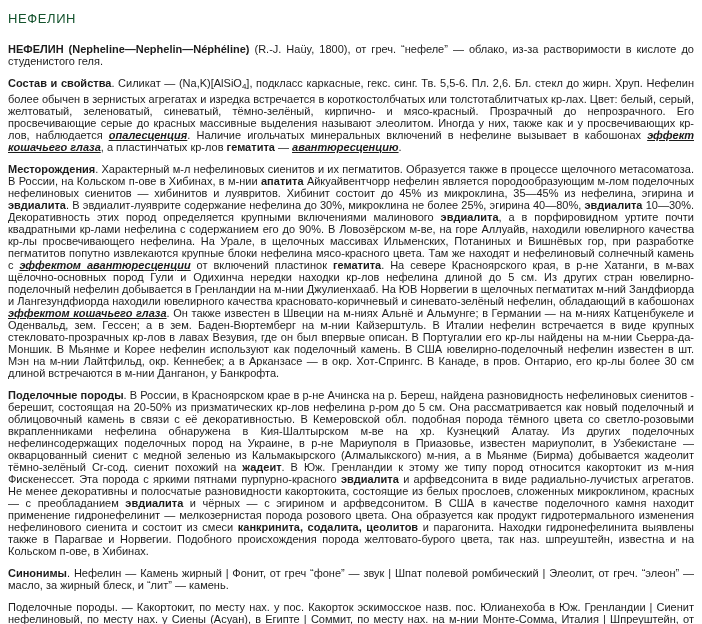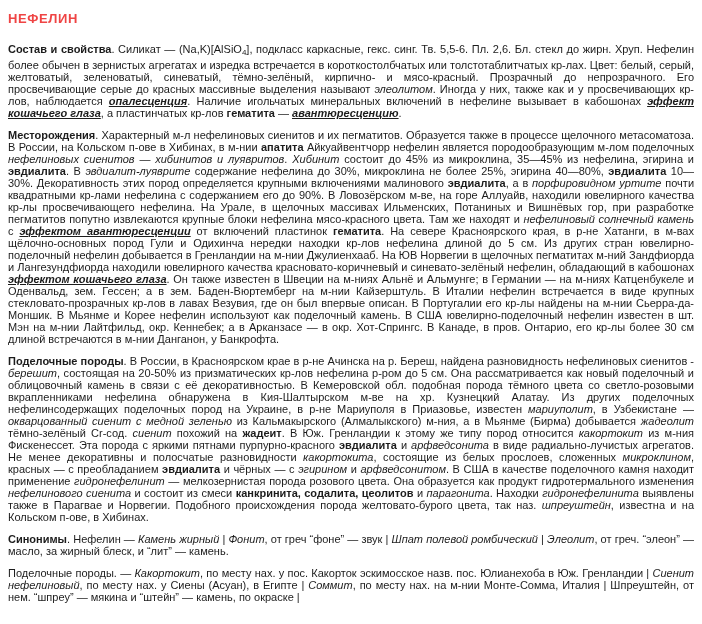--- a/index.html
+++ b/index.html
@@ -8,43 +8,44 @@
     height: 624px;
     box-sizing: border-box;
     padding: 8px 8px 4px 8px;
     overflow: hidden;
     background: #ffffff;
     font-family: "Liberation Sans", "DejaVu Sans", sans-serif;
     color: #1c1c1c;
   }
   .doc-title {
     font-size: 13px;
-    font-weight: 700;
-    color: #ef4444;
+    font-weight: 400;
+    color: #14532d;
     letter-spacing: 0.6px;
     margin: 3px 0 17px 0;
   }
   .article { }
   .para {
     font-size: 11px;
     line-height: 12px;
     text-align: justify;
     margin: 0 0 10px 0;
   }
   .s-n  { font-weight: 400; font-style: normal; }
   .s-b  { font-weight: 700; font-style: normal; }
-  .s-i  { font-weight: 400; font-style: italic; }
+  .s-i  { font-weight: 400; }
   .s-bi { font-weight: 700; font-style: italic; text-decoration: underline; }
   .s-sub { font-size: 8px; vertical-align: -2px; }
 </style>
 </head>
 <body>
 
 <div class="page">
   <div class="doc-title">НЕФЕЛИН</div>
   <div class="article">
+      <p class="para"><span class="s-b">НЕФЕЛИН (Nepheline—Nephelin—Néphéline)</span><span class="s-n"> (R.-J. Haüy, 1800), от греч. “нефеле” — облако, из-за растворимости в кислоте до студенистого геля.</span></p>
       <p class="para"><span class="s-b">Состав и свойства</span><span class="s-n">. Силикат — (Na,K)[AlSiO</span><span class="s-sub">4</span><span class="s-n">], подкласс каркасные, гекс. синг. Тв. 5,5-6. Пл. 2,6. Бл. стекл до жирн. Хруп. Нефелин более обычен в зернистых агрегатах и изредка встречается в короткостолбчатых или толстотаблитчатых кр-лах. Цвет: белый, серый, желтоватый, зеленоватый, синеватый, тёмно-зелёный, кирпично- и мясо-красный. Прозрачный до непрозрачного. Его просвечивающие серые до красных массивные выделения называют </span><span class="s-i">элеолитом</span><span class="s-n">. Иногда у них, также как и у просвечивающих кр-лов, наблюдается </span><span class="s-bi">опалесценция</span><span class="s-n">. Наличие игольчатых минеральных включений в нефелине вызывает в кабошонах </span><span class="s-bi">эффект кошачьего глаза</span><span class="s-n">, а пластинчатых кр-лов </span><span class="s-b">гематита</span><span class="s-n"> — </span><span class="s-bi">авантюресценцию</span><span class="s-n">.</span></p>
       <p class="para"><span class="s-b">Месторождения</span><span class="s-n">. Характерный м-л нефелиновых сиенитов и их пегматитов. Образуется также в процессе щелочного метасоматоза. В России, на Кольском п-ове в Хибинах, в м-нии </span><span class="s-b">апатита</span><span class="s-n"> Айкуайвентчорр нефелин является породообразующим м-лом поделочных </span><span class="s-i">нефелиновых сиенитов — хибинитов и луявритов</span><span class="s-n">. </span><span class="s-i">Хибинит</span><span class="s-n"> состоит до 45% из микроклина, 35—45% из нефелина, эгирина и </span><span class="s-b">эвдиалита</span><span class="s-n">. В </span><span class="s-i">эвдиалит-луяврите</span><span class="s-n"> содержание нефелина до 30%, микроклина не более 25%, эгирина 40—80%, </span><span class="s-b">эвдиалита</span><span class="s-n"> 10—30%. Декоративность этих пород определяется крупными включениями малинового </span><span class="s-b">эвдиалита</span><span class="s-n">, а в </span><span class="s-i">порфировидном уртите</span><span class="s-n"> почти квадратными кр-лами нефелина с содержанием его до 90%. В Ловозёрском м-ве, на горе Аллуайв, находили ювелирного качества кр-лы просвечивающего нефелина. На Урале, в щелочных массивах Ильменских, Потаниных и Вишнёвых гор, при разработке пегматитов попутно извлекаются крупные блоки нефелина мясо-красного цвета. Там же находят и </span><span class="s-i">нефелиновый солнечный камень</span><span class="s-n"> с </span><span class="s-bi">эффектом авантюресценции</span><span class="s-n"> от включений пластинок </span><span class="s-b">гематита</span><span class="s-n">. На севере Красноярского края, в р-не Хатанги, в м-вах щёлочно-основных пород Гули и Одихинча нередки находки кр-лов нефелина длиной до 5 см. Из других стран ювелирно-поделочный нефелин добывается в Гренландии на м-нии Джулиенхааб. На ЮВ Норвегии в щелочных пегматитах м-ний Зандфиорда и Лангезундфиорда находили ювелирного качества красновато-коричневый и синевато-зелёный нефелин, обладающий в кабошонах </span><span class="s-bi">эффектом кошачьего глаза</span><span class="s-n">. Он также известен в Швеции на м-ниях Альнё и Альмунге; в Германии — на м-ниях Катценбукеле и Оденвальд, зем. Гессен; а в зем. Баден-Вюртемберг на м-нии Кайзерштуль. В Италии нефелин встречается в виде крупных стекловато-прозрачных кр-лов в лавах Везувия, где он был впервые описан. В Португалии его кр-лы найдены на м-нии Сьерра-да-Моншик. В Мьянме и Корее нефелин используют как поделочный камень. В США ювелирно-поделочный нефелин известен в шт. Мэн на м-нии Лайтфильд, окр. Кеннебек; а в Арканзасе — в окр. Хот-Спрингс. В Канаде, в пров. Онтарио, его кр-лы более 30 см длиной встречаются в м-нии Данганон, у Банкрофта.</span></p>
       <p class="para"><span class="s-b">Поделочные породы</span><span class="s-n">. В России, в Красноярском крае в р-не Ачинска на р. Береш, найдена разновидность нефелиновых сиенитов - </span><span class="s-i">берешит</span><span class="s-n">, состоящая на 20-50% из призматических кр-лов нефелина р-ром до 5 см. Она рассматривается как новый поделочный и облицовочный камень в связи с её декоративностью. В Кемеровской обл. подобная порода тёмного цвета со светло-розовыми вкрапленниками нефелина обнаружена в Кия-Шалтырском м-ве на хр. Кузнецкий Алатау. Из других поделочных нефелинсодержащих поделочных пород на Украине, в р-не Мариуполя в Приазовье, известен </span><span class="s-i">мариуполит</span><span class="s-n">, в Узбекистане — </span><span class="s-i">окварцованный сиенит с медной зеленью</span><span class="s-n"> из Кальмакырского (Алмалыкского) м-ния, а в Мьянме (Бирма) добывается </span><span class="s-i">жадеолит</span><span class="s-n"> тёмно-зелёный Cr-сод. </span><span class="s-i">сиенит</span><span class="s-n"> похожий на </span><span class="s-b">жадеит</span><span class="s-n">. В Юж. Гренландии к этому же типу пород относится </span><span class="s-i">какортокит</span><span class="s-n"> из м-ния Фискенессет. Эта порода с яркими пятнами пурпурно-красного </span><span class="s-b">эвдиалита</span><span class="s-n"> и </span><span class="s-i">арфведсонита</span><span class="s-n"> в виде радиально-лучистых агрегатов. Не менее декоративны и полосчатые разновидности </span><span class="s-i">какортокита</span><span class="s-n">, состоящие из белых прослоев, сложенных </span><span class="s-i">микроклином</span><span class="s-n">, красных — с преобладанием </span><span class="s-b">эвдиалита</span><span class="s-n"> и чёрных — с </span><span class="s-i">эгирином</span><span class="s-n"> и </span><span class="s-i">арфведсонитом</span><span class="s-n">. В США в качестве поделочного камня находит применение </span><span class="s-i">гидронефелинит</span><span class="s-n"> — мелкозернистая порода розового цвета. Она образуется как продукт гидротермального изменения </span><span class="s-i">нефелинового сиенита</span><span class="s-n"> и состоит из смеси </span><span class="s-b">канкринита, содалита, цеолитов</span><span class="s-n"> и </span><span class="s-i">парагонита</span><span class="s-n">. Находки </span><span class="s-i">гидронефелинита</span><span class="s-n"> выявлены также в Парагвае и Норвегии. Подобного происхождения порода желтовато-бурого цвета, так наз. </span><span class="s-i">шпреуштейн</span><span class="s-n">, известна и на Кольском п-ове, в Хибинах.</span></p>
       <p class="para"><span class="s-b">Синонимы</span><span class="s-n">. Нефелин — </span><span class="s-i">Камень жирный</span><span class="s-n"> | </span><span class="s-i">Фонит</span><span class="s-n">, от греч “фоне” — звук | </span><span class="s-i">Шпат полевой ромбический</span><span class="s-n"> | </span><span class="s-i">Элеолит</span><span class="s-n">, от греч. “элеон” — масло, за жирный блеск, и “лит” — камень.</span></p>
       <p class="para"><span class="s-n">Поделочные породы. — </span><span class="s-i">Какортокит</span><span class="s-n">, по месту нах. у пос. Какорток эскимосское назв. пос. Юлианехоба в Юж. Гренландии | </span><span class="s-i">Сиенит нефелиновый</span><span class="s-n">, по месту нах. у Сиены (Асуан), в Египте | </span><span class="s-i">Соммит</span><span class="s-n">, по месту нах. на м-нии Монте-Сомма, Италия | Шпреуштейн, от нем. “шпреу” — мякина и “штейн” — камень, по окраске | </span></p>
     </div>
 </div>
 
 </body></html>

